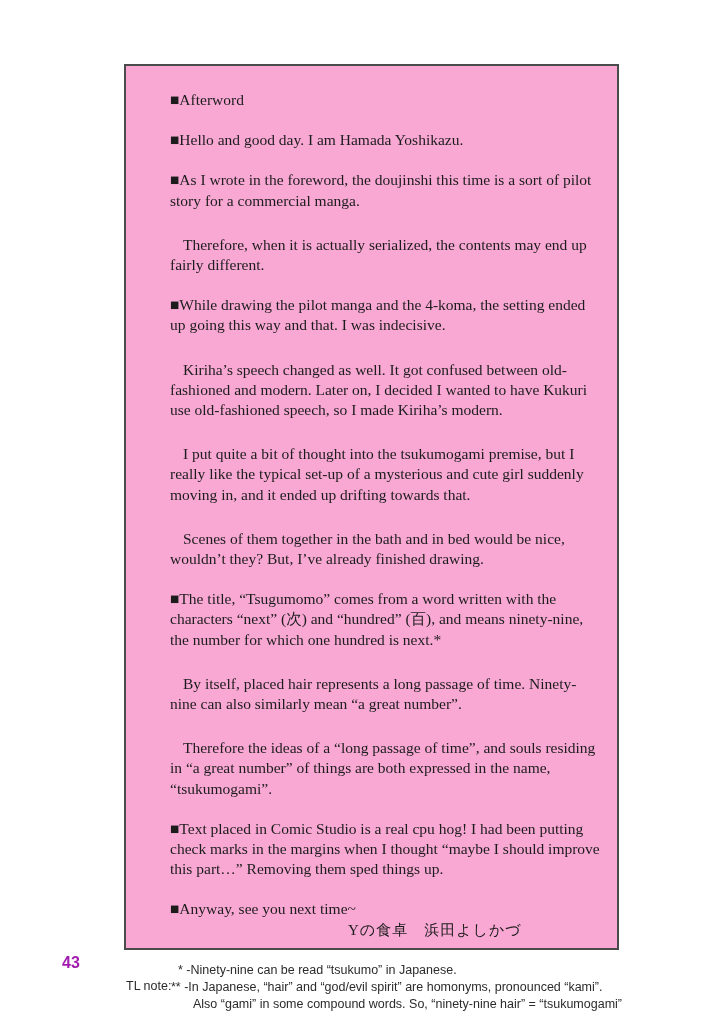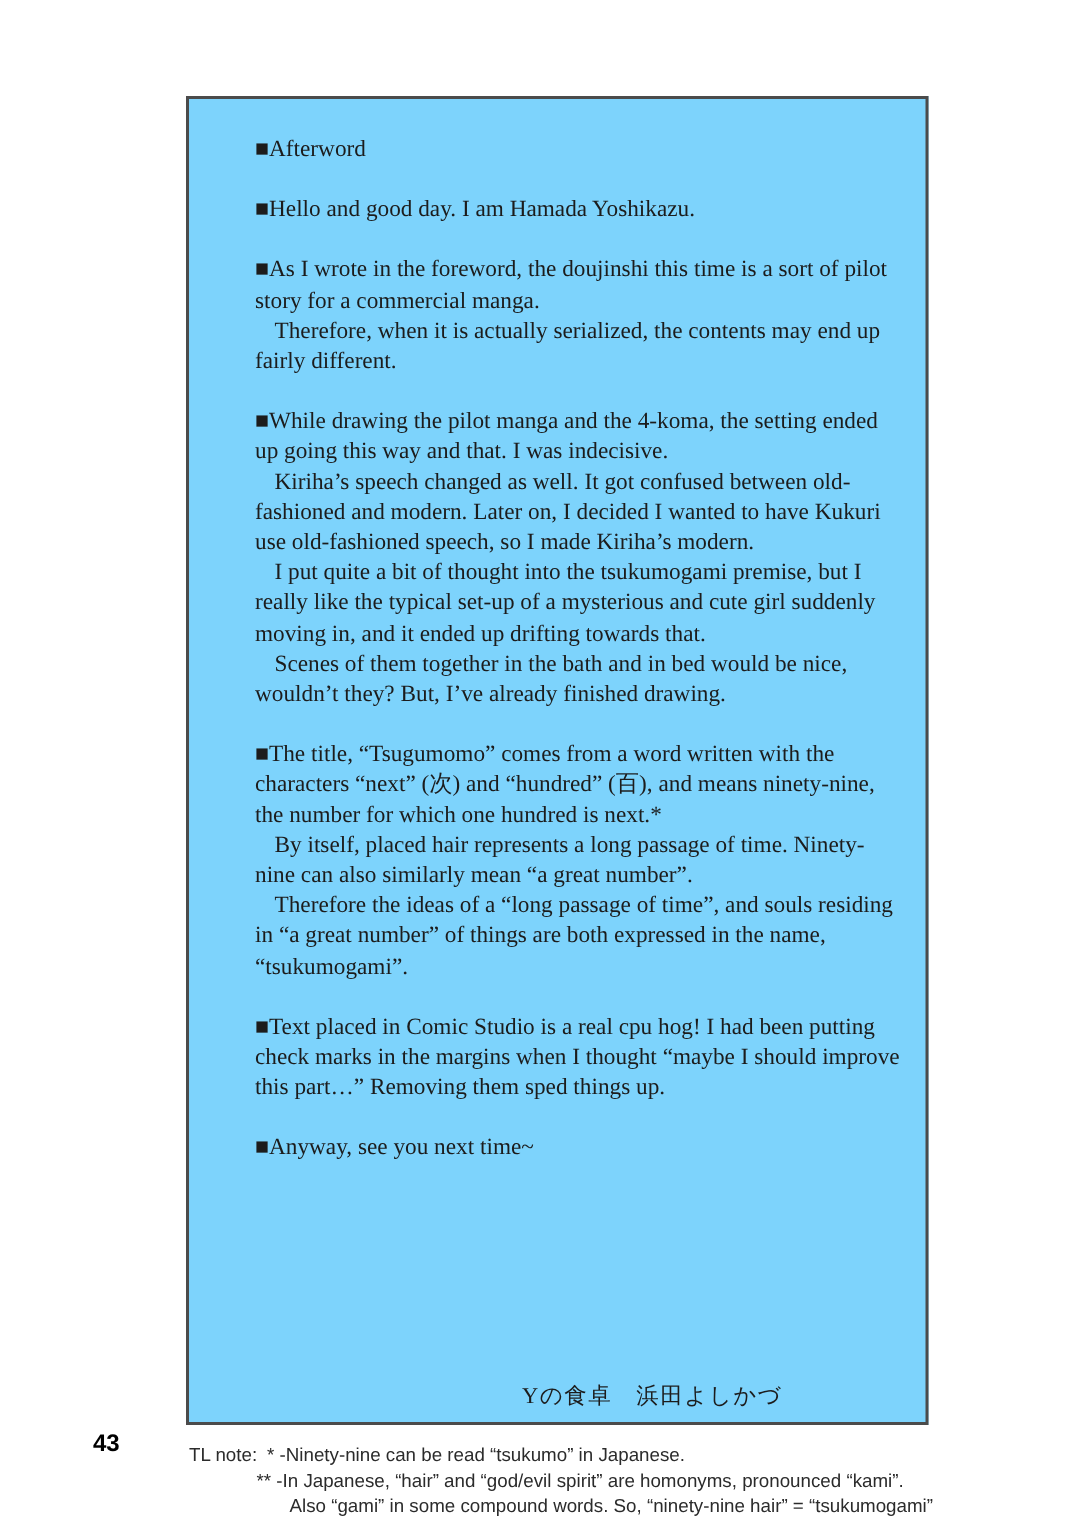--- a/index.html
+++ b/index.html
@@ -9,62 +9,62 @@
     background: #ffffff;
     font-family: "Liberation Serif", "DejaVu Serif", serif;
     color: #1e1e1e;
   }
   .frame {
     position: absolute;
     left: 124px; top: 64px;
     width: 495px; height: 886px;
     border: 2px solid #4b4b4b;
     box-sizing: border-box;
-    background: #7dd3fc;
+    background: #f9a8d4;
   }
   .content {
     position: absolute;
     left: 44px; top: 24px;
     width: 432px;
     font-size: 15.5px;
     line-height: 20.2px;
     color: #1c1c1c;
   }
   .block { margin: 0 0 20px 0; }
   .block:last-child { margin-bottom: 16px; }
   .block p { margin: 0; }
-  .block p.indent { text-indent: 13px; }
+  .block p.indent { text-indent: 13px; margin-top: 24px; }
   .signature {
     position: absolute;
     left: 222px; top: 855px;
     font-size: 15px;
     letter-spacing: 1px;
     color: #1c1c1c;
     white-space: nowrap;
   }
   .page-number {
     position: absolute;
     left: 62px; top: 954px;
     font-family: "Liberation Sans", sans-serif;
     font-weight: bold;
     font-size: 16px;
-    color: #000000;
+    color: #a21caf;
   }
   .tl-note {
     position: absolute;
     left: 126px; top: 962px;
     display: flex;
     align-items: flex-start;
     font-family: "Liberation Sans", sans-serif;
     font-size: 12.5px;
     line-height: 17px;
     color: #2b2b2b;
     white-space: nowrap;
   }
-  .tl-label { width: 48px; flex: none; }
+  .tl-label { width: 48px; flex: none; margin-top: 16px; }
   .tl-lines div:nth-child(1) { margin-left: 4px; }
   .tl-lines div:nth-child(2) { margin-left: -3px; }
   .tl-lines div:nth-child(3) { margin-left: 19px; }
 </style>
 </head>
 <body>
 
 <div class="frame">
   <div class="content" id="afterword-blocks">
       <div class="block">

